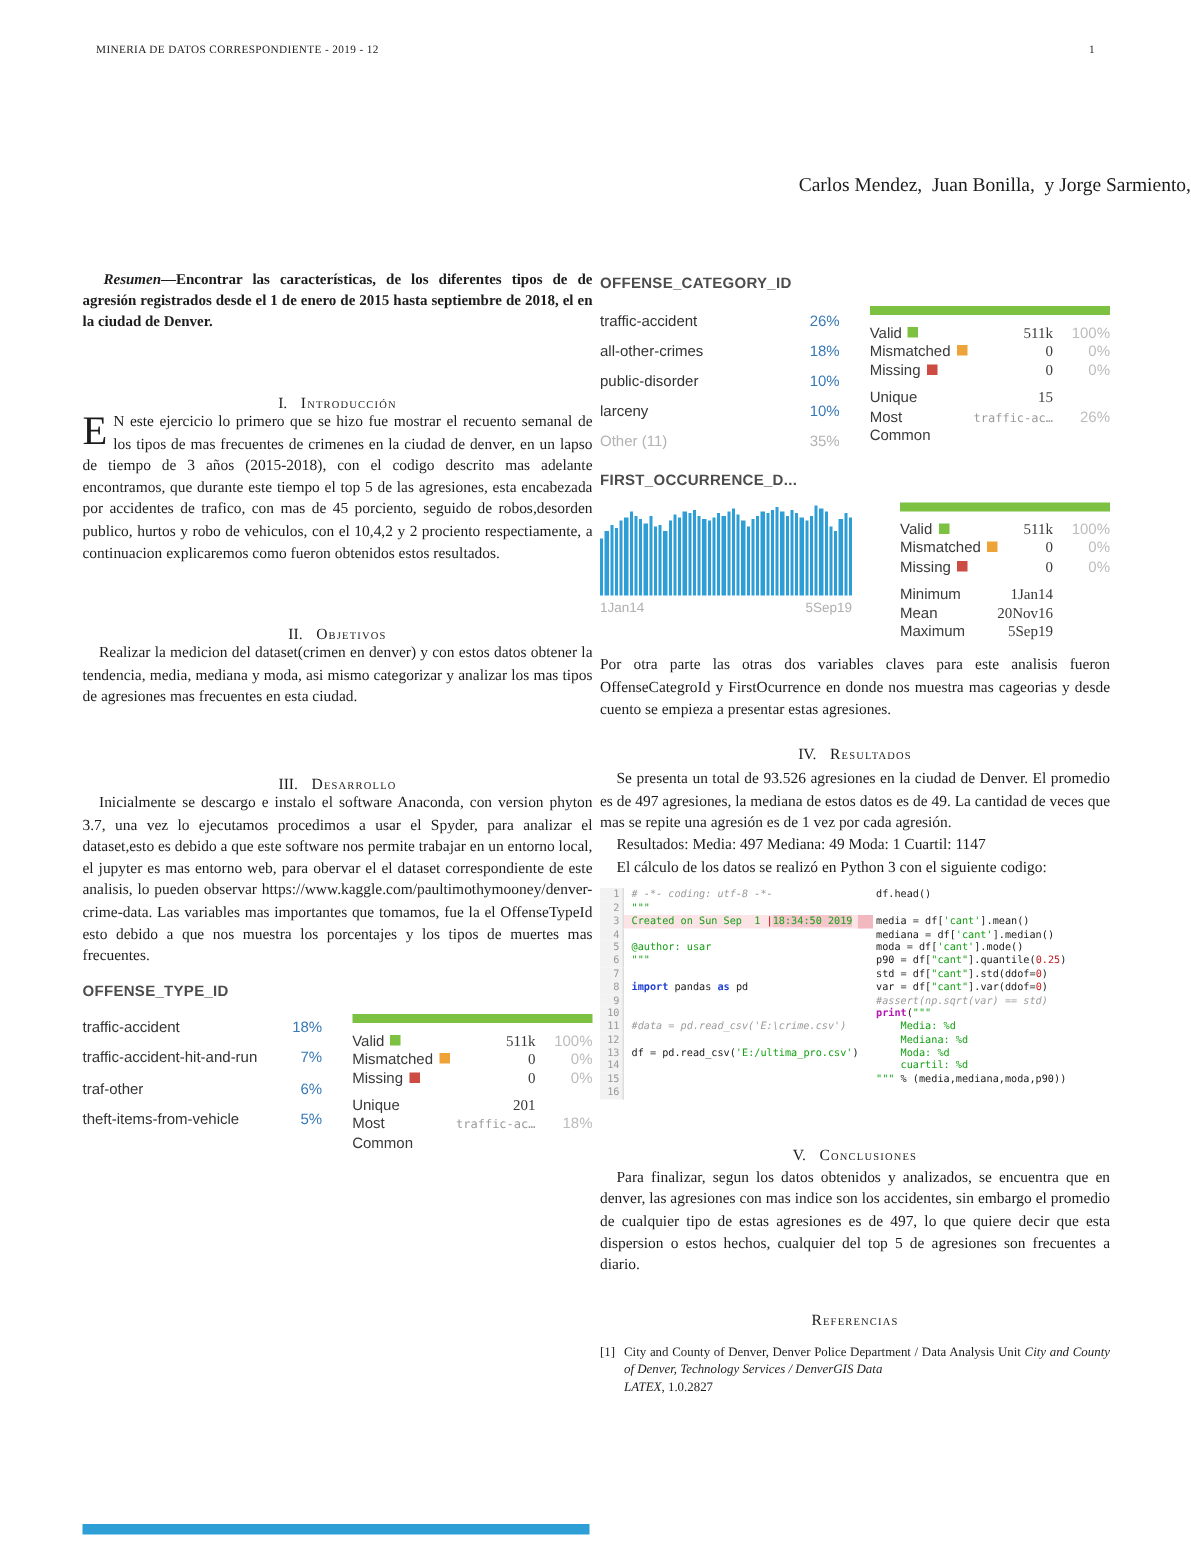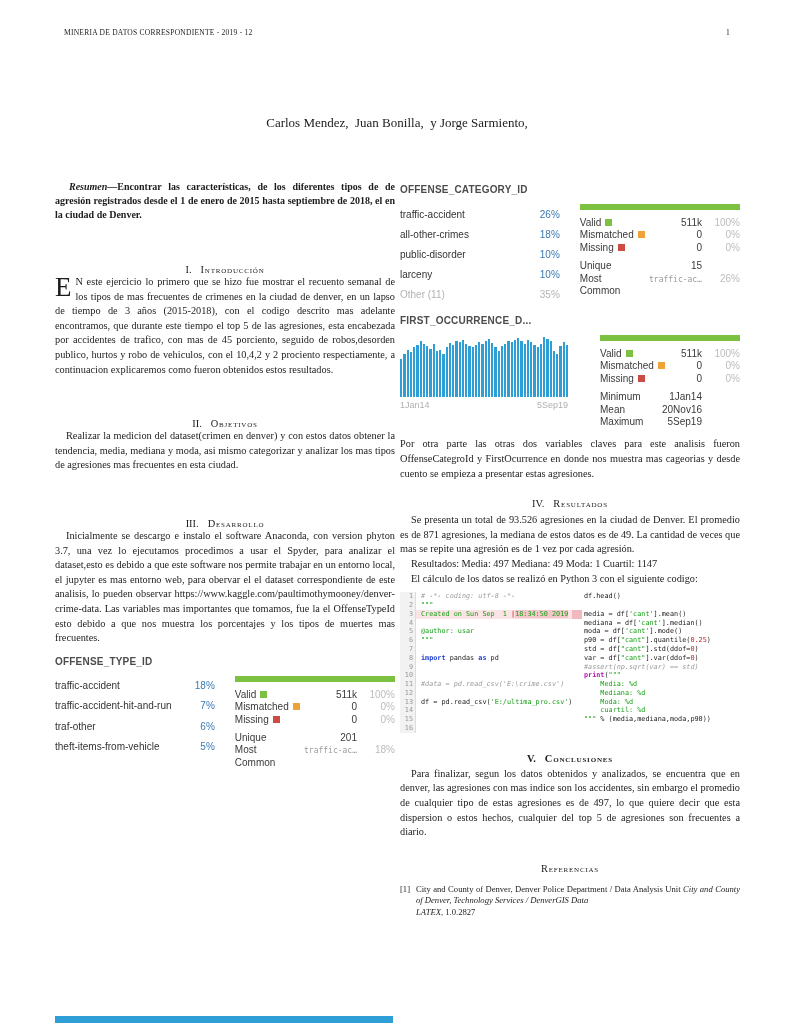--- a/index.html
+++ b/index.html
@@ -5,53 +5,53 @@
   html,body{margin:0;padding:0;background:#888;}
   .page{position:relative;width:794px;height:1028px;background:#ffffff;margin:0 auto;
         font-family:"Liberation Serif",serif;color:#1c1c1c;overflow:hidden;}
 
   
   .running{position:absolute;top:28px;left:64px;right:64px;display:flex;
            justify-content:space-between;font-size:7.5px;letter-spacing:.25px;color:#222;}
 
   
   .title{position:absolute;top:66px;left:0;width:100%;text-align:center;font-size:29px;}
-  .authors{position:absolute;top:115px;left:0;width:100%;text-align:center;font-size:13px;white-space:pre-wrap;}
+  .authors{position:absolute;top:115px;left:0;width:100%;text-align:right;font-size:13px;white-space:pre-wrap;}
 
   
   .col{position:absolute;top:178px;width:340px;}
   .col-l{left:55px;}
   .col-r{left:400px;}
 
   p.body{margin:0;text-align:justify;font-size:10.3px;line-height:14.6px;text-indent:11px;}
   p.noindent{text-indent:0;}
   p.abstract{margin:2px 0 0;font-weight:bold;font-size:10px;line-height:14px;text-align:justify;text-indent:14px;}
   .abstract .lead{font-style:italic;}
 
   .sec{ text-align:center;font-size:10.4px;margin:0;}
   .sec .h-tit{font-variant:small-caps;letter-spacing:.8px;margin-left:9px;}
   .mt-h1{margin-top:42px;} .mt-p{margin-top:13px;} .mt-h2{margin-top:41px;}
-  .mt-h3{margin-top:45px;} .mt-h4{margin-top:17px;} .mt-h5{margin-top:20px;font-weight:bold;}
+  .mt-h3{margin-top:45px;} .mt-h4{margin-top:17px;} .mt-h5{margin-top:32px;}
 
   .dropcap{float:left;font-size:27px;line-height:22px;padding:1px 4px 0 0;}
 
   
   .widget{font-family:"Liberation Sans",sans-serif;margin-top:10px;}
   .widget-title{font-size:10px;font-weight:bold;color:#4c4c4c;letter-spacing:.2px;margin:0 0 9px;}
   .widget-body{display:flex;align-items:flex-start;}
   .cats{width:47%;}
   .cat-row{display:flex;justify-content:space-between;font-size:10px;color:#333;padding:4.6px 0;}
   .cat-pct{color:var(--blue);}
   .cat-row.muted span{color:#b3b3b3;}
   .stats{flex:1;margin-left:20px;font-size:10px;color:#3a3a3a;}
   .stats-bar{height:6px;background:var(--green);margin-bottom:7px;}
   .stat-row{display:grid;grid-template-columns:1fr auto 32px;column-gap:6px;line-height:12.4px;align-items:baseline;}
   .sq{display:inline-block;width:7px;height:7px;margin-left:4px;}
   .sq-g{background:var(--green);} .sq-o{background:var(--orange);} .sq-r{background:var(--red);}
-  .count{text-align:left;color:#3a3a3a;}
+  .count{text-align:left;color:#3a3a3a;font-family:Liberation Serif, serif;}
   .pct{text-align:right;color:#bcbcbc;}
   .stat-gap{height:6px;}
   .mono-val{font-family:"DejaVu Sans Mono",monospace;font-size:8px;color:#9a9a9a;text-align:right;}
 
   
   .hist{width:168px;margin-right:12px;}
   .hist-bars{display:flex;align-items:flex-end;height:62px;gap:1px;}
   .hist-bars i{flex:1;background:var(--histblue);}
   .hist-axis{display:flex;justify-content:space-between;color:#b0b0b0;font-size:9px;margin-top:3px;}
 
@@ -319,21 +319,21 @@
             <span class="pct"></span>
           </div>
         </div>
       </div>
     </div>
 
     <p class="body noindent" style="margin-top:9px;">Por otra parte las otras dos variables claves para este analisis fueron OffenseCategroId y FirstOcurrence en donde nos muestra mas cageorias y desde cuento se empieza a presentar estas agresiones.</p>
 
     <p class="sec mt-h4"><span class="h-num">IV.</span><span class="h-tit">Resultados</span></p>
 
-    <p class="body" style="margin-top:4px;">Se presenta un total de 93.526 agresiones en la ciudad de Denver. El promedio es de 871 agresiones, la mediana de estos datos es de 49. La cantidad de veces que mas se repite una agresión es de 1 vez por cada agresión.</p>
+    <p class="body" style="margin-top:4px;">Se presenta un total de 93.526 agresiones en la ciudad de Denver. El promedio es de 497 agresiones, la mediana de estos datos es de 49. La cantidad de veces que mas se repite una agresión es de 1 vez por cada agresión.</p>
     <p class="body">Resultados: Media: 497 Mediana: 49 Moda: 1 Cuartil: 1147</p>
     <p class="body">El cálculo de los datos se realizó en Python 3 con el siguiente codigo:</p>
 
     <div class="codefig">
       <div class="code-left">
           <div class="cl"><span class="gut">1</span><span class="tk-c"># -*- coding: utf-8 -*-</span></div>
           <div class="cl"><span class="gut">2</span><span class="tk-s">"""</span></div>
           <div class="cl hl"><span class="gut">3</span><span class="tk-s">Created on Sun Sep  1 </span><span class="tk-caret">|</span><span class="tk-s tk-sel">18:34:50 2019</span></div>
           <div class="cl"><span class="gut">4</span> </div>
           <div class="cl"><span class="gut">5</span><span class="tk-s">@author: usar</span></div>

